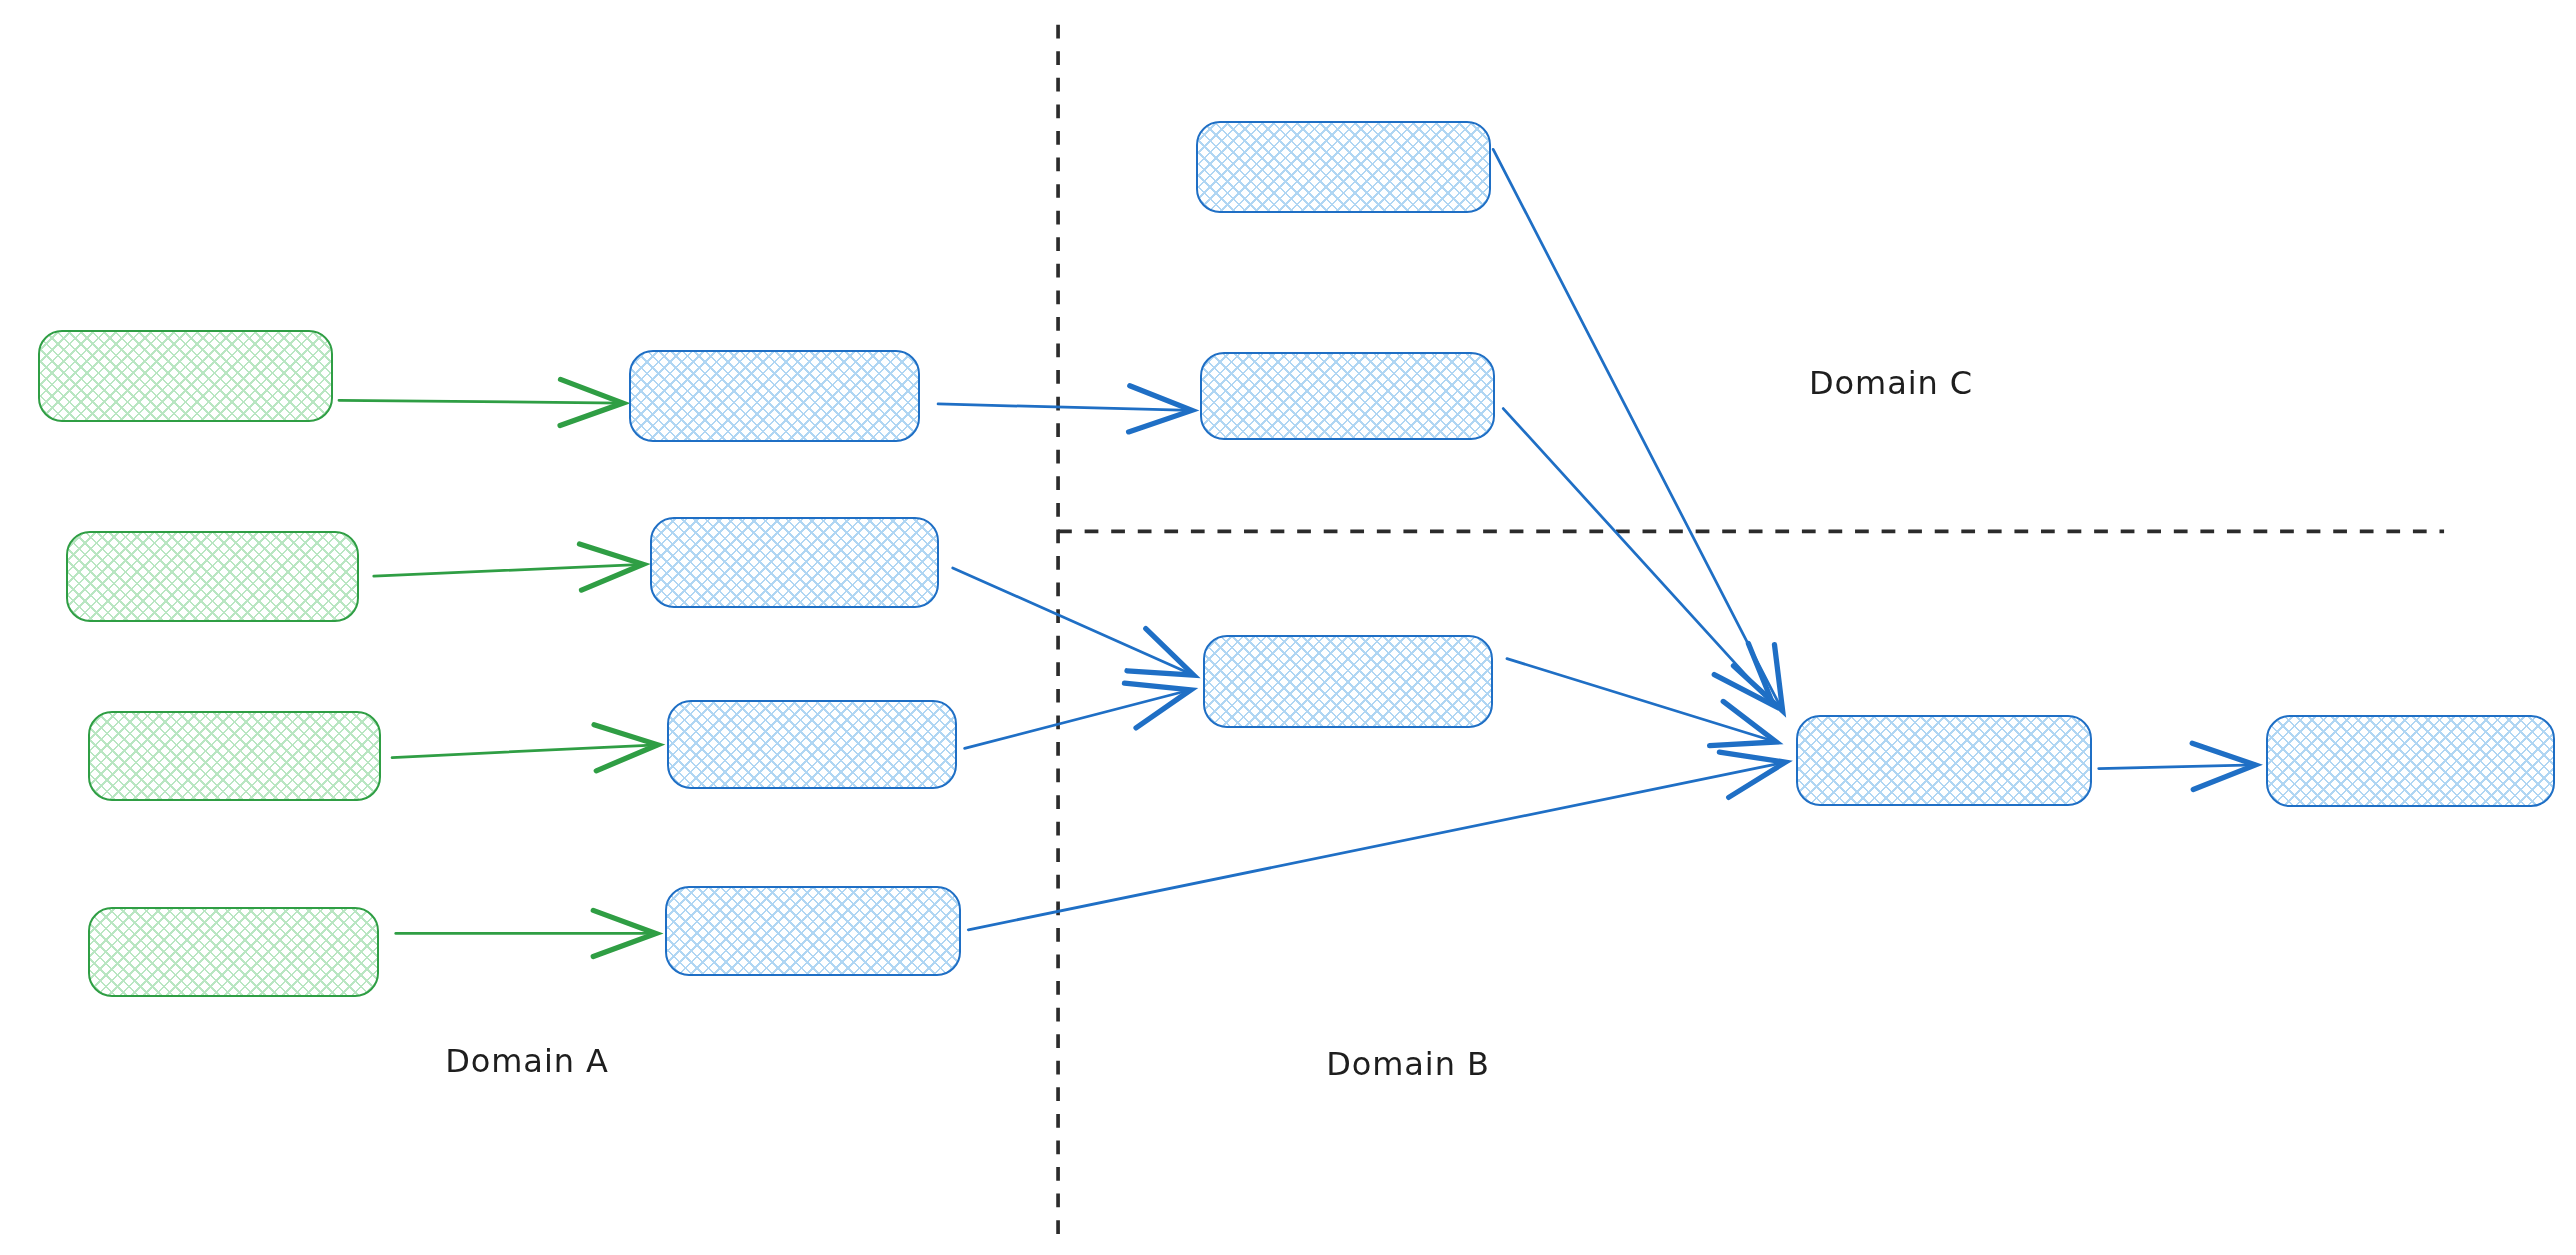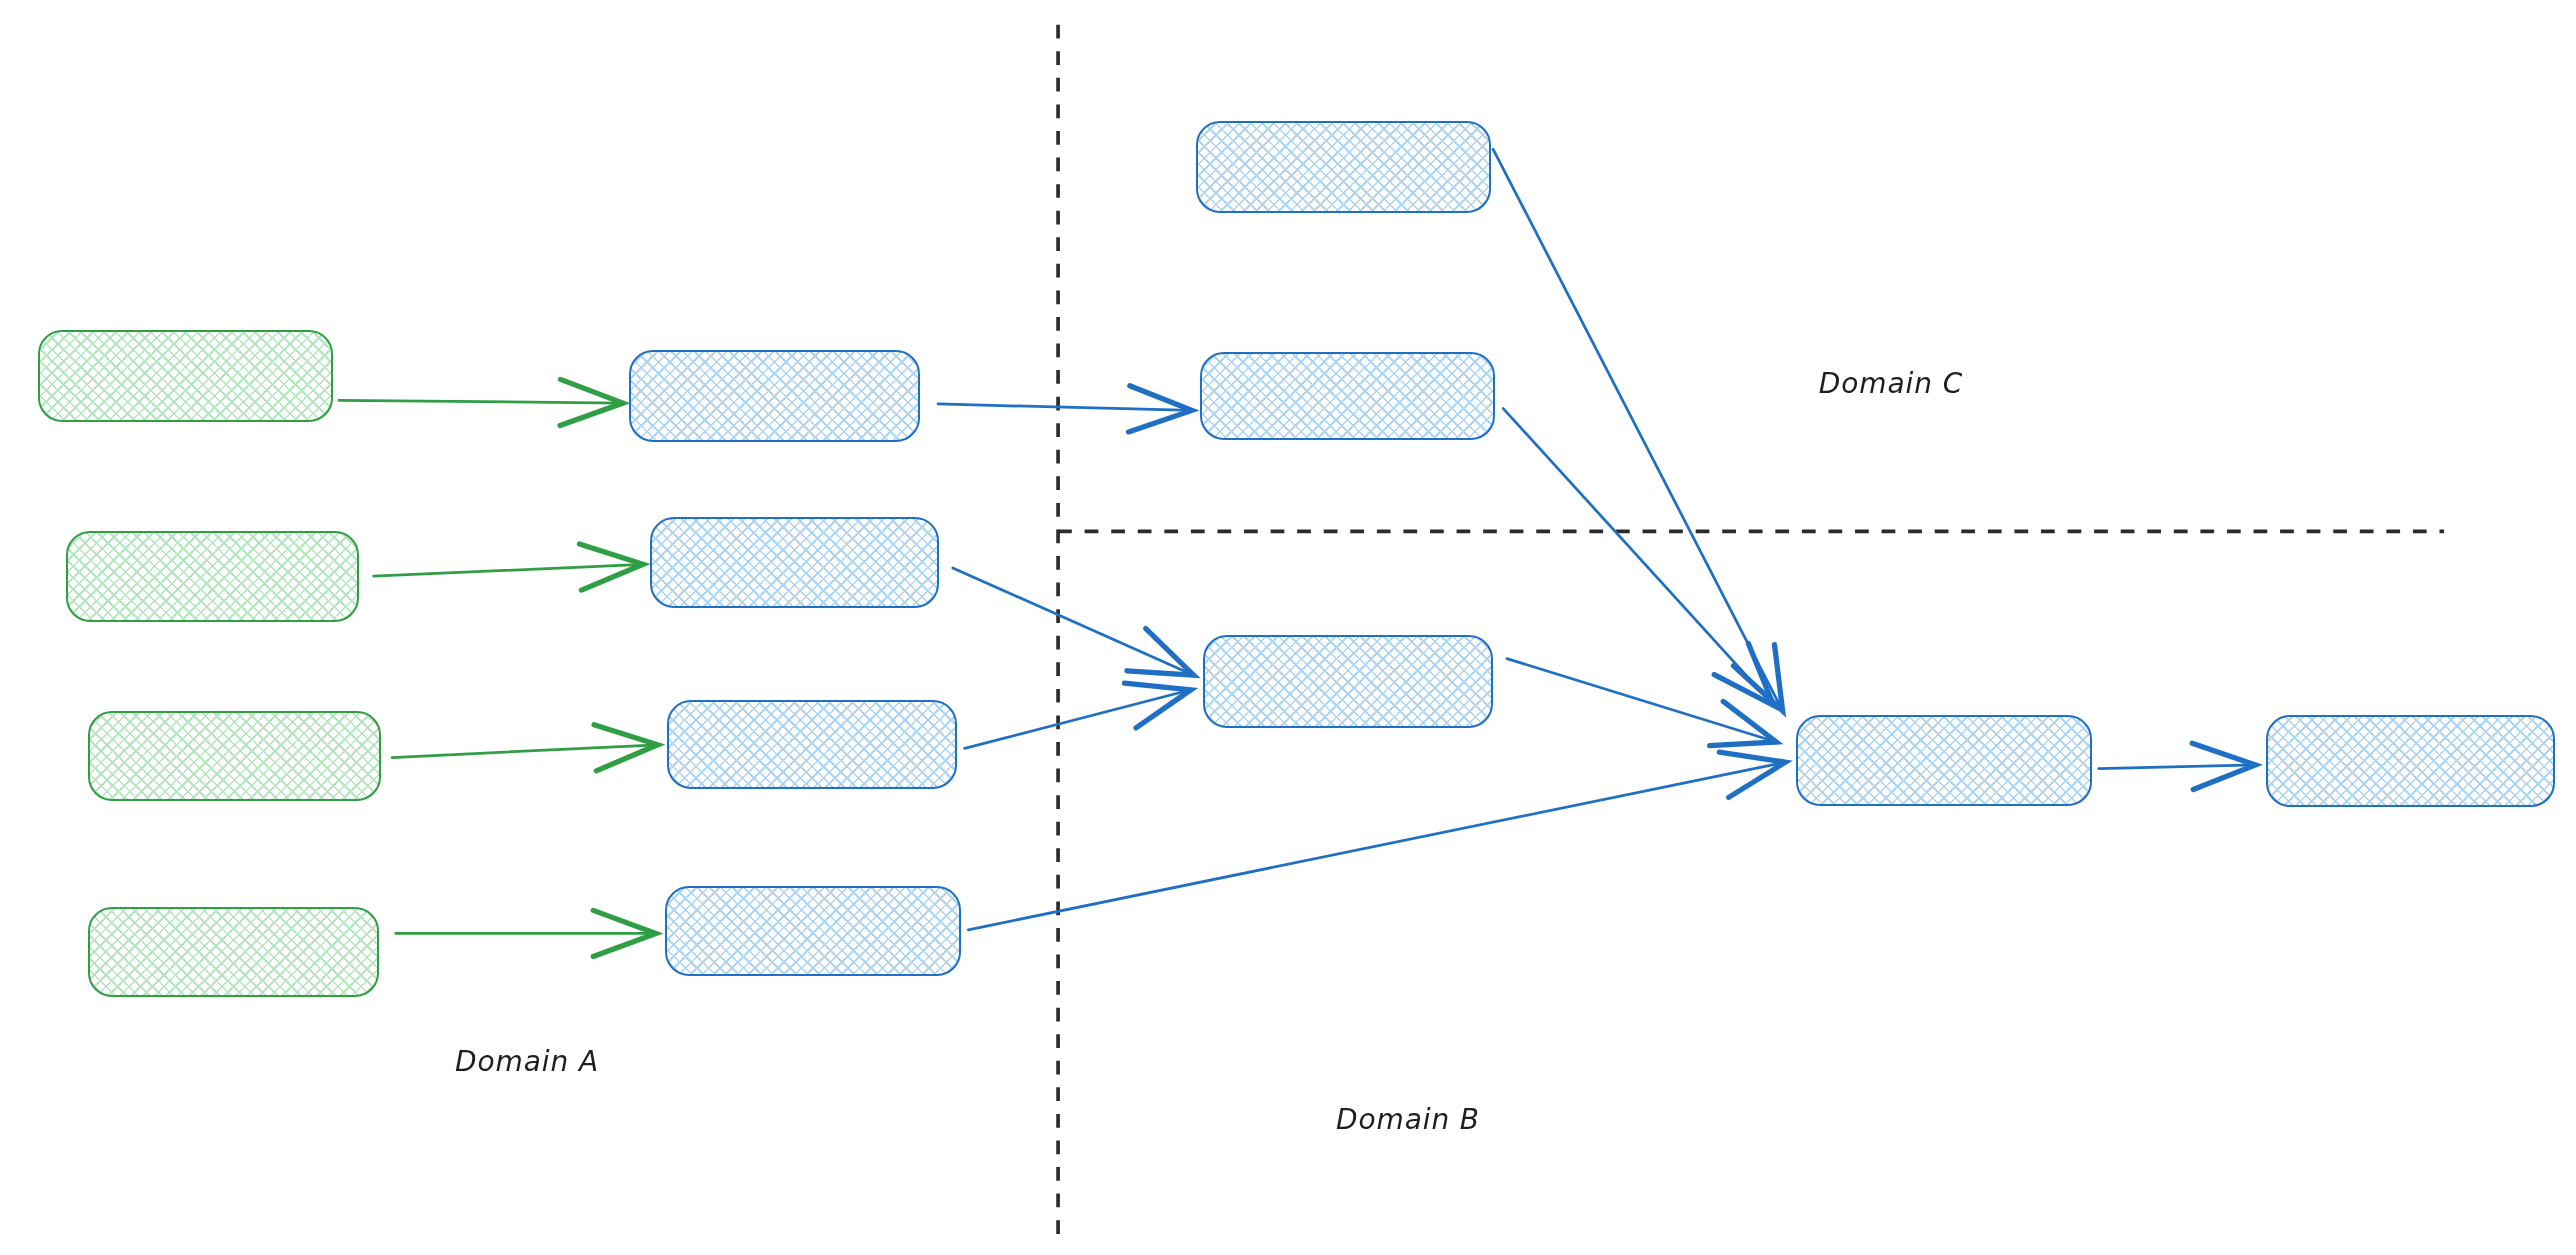--- a/index.html
+++ b/index.html
@@ -27,26 +27,25 @@
   .node.blue{
     border-color:var(--blue-stroke);
     background-color:#ffffff;
     background-image:
       repeating-linear-gradient(45deg,  var(--blue-fill) 0 1.8px, transparent 1.8px 8.2px),
       repeating-linear-gradient(-45deg, var(--blue-fill) 0 1.8px, transparent 1.8px 8.2px);
   }
   .dlabel{
     position:absolute;
     transform:translate(-50%,-50%);
-    font-size:28px;
+    font-size:32px;
     letter-spacing:0.9px;
     color:var(--label-color);
     white-space:nowrap;
     font-weight:500;
-    font-style:italic;
   }
 </style>
 </head>
 <body>
 
 <div class="canvas">
   <svg class="edge-layer" xmlns="http://www.w3.org/2000/svg" width="2576" height="1255" viewBox="0 0 2812 1370">
     <defs>
       <marker id="arrow-green" markerUnits="userSpaceOnUse" markerWidth="90" markerHeight="90" viewBox="-45 -22 50 44" refX="0" refY="0" orient="auto">
         <path d="M -38 -14 L 0 0 L -38 14" fill="none" stroke-width="3.2" stroke-linecap="round" class="arrowhead-green" stroke="#2f9e44"></path>
@@ -84,17 +83,17 @@
       <div class="node blue" style="left: 667px; top: 700px; width: 290px; height: 89px;"></div>
       <div class="node blue" style="left: 665px; top: 886px; width: 296px; height: 90px;"></div>
       <div class="node blue" style="left: 1196px; top: 121px; width: 295px; height: 92px;"></div>
       <div class="node blue" style="left: 1200px; top: 352px; width: 295px; height: 88px;"></div>
       <div class="node blue" style="left: 1203px; top: 635px; width: 290px; height: 93px;"></div>
       <div class="node blue" style="left: 1796px; top: 715px; width: 296px; height: 91px;"></div>
       <div class="node blue" style="left: 2266px; top: 715px; width: 289px; height: 92px;"></div>
     </div>
   <div id="label-group">
       <div class="dlabel" style="left: 527px; top: 1061px;">Domain A</div>
-      <div class="dlabel" style="left: 1408px; top: 1119px;">Domain B</div>
+      <div class="dlabel" style="left: 1408px; top: 1064px;">Domain B</div>
       <div class="dlabel" style="left: 1891px; top: 383px;">Domain C</div>
     </div>
 </div>
 
 
 </body></html>

